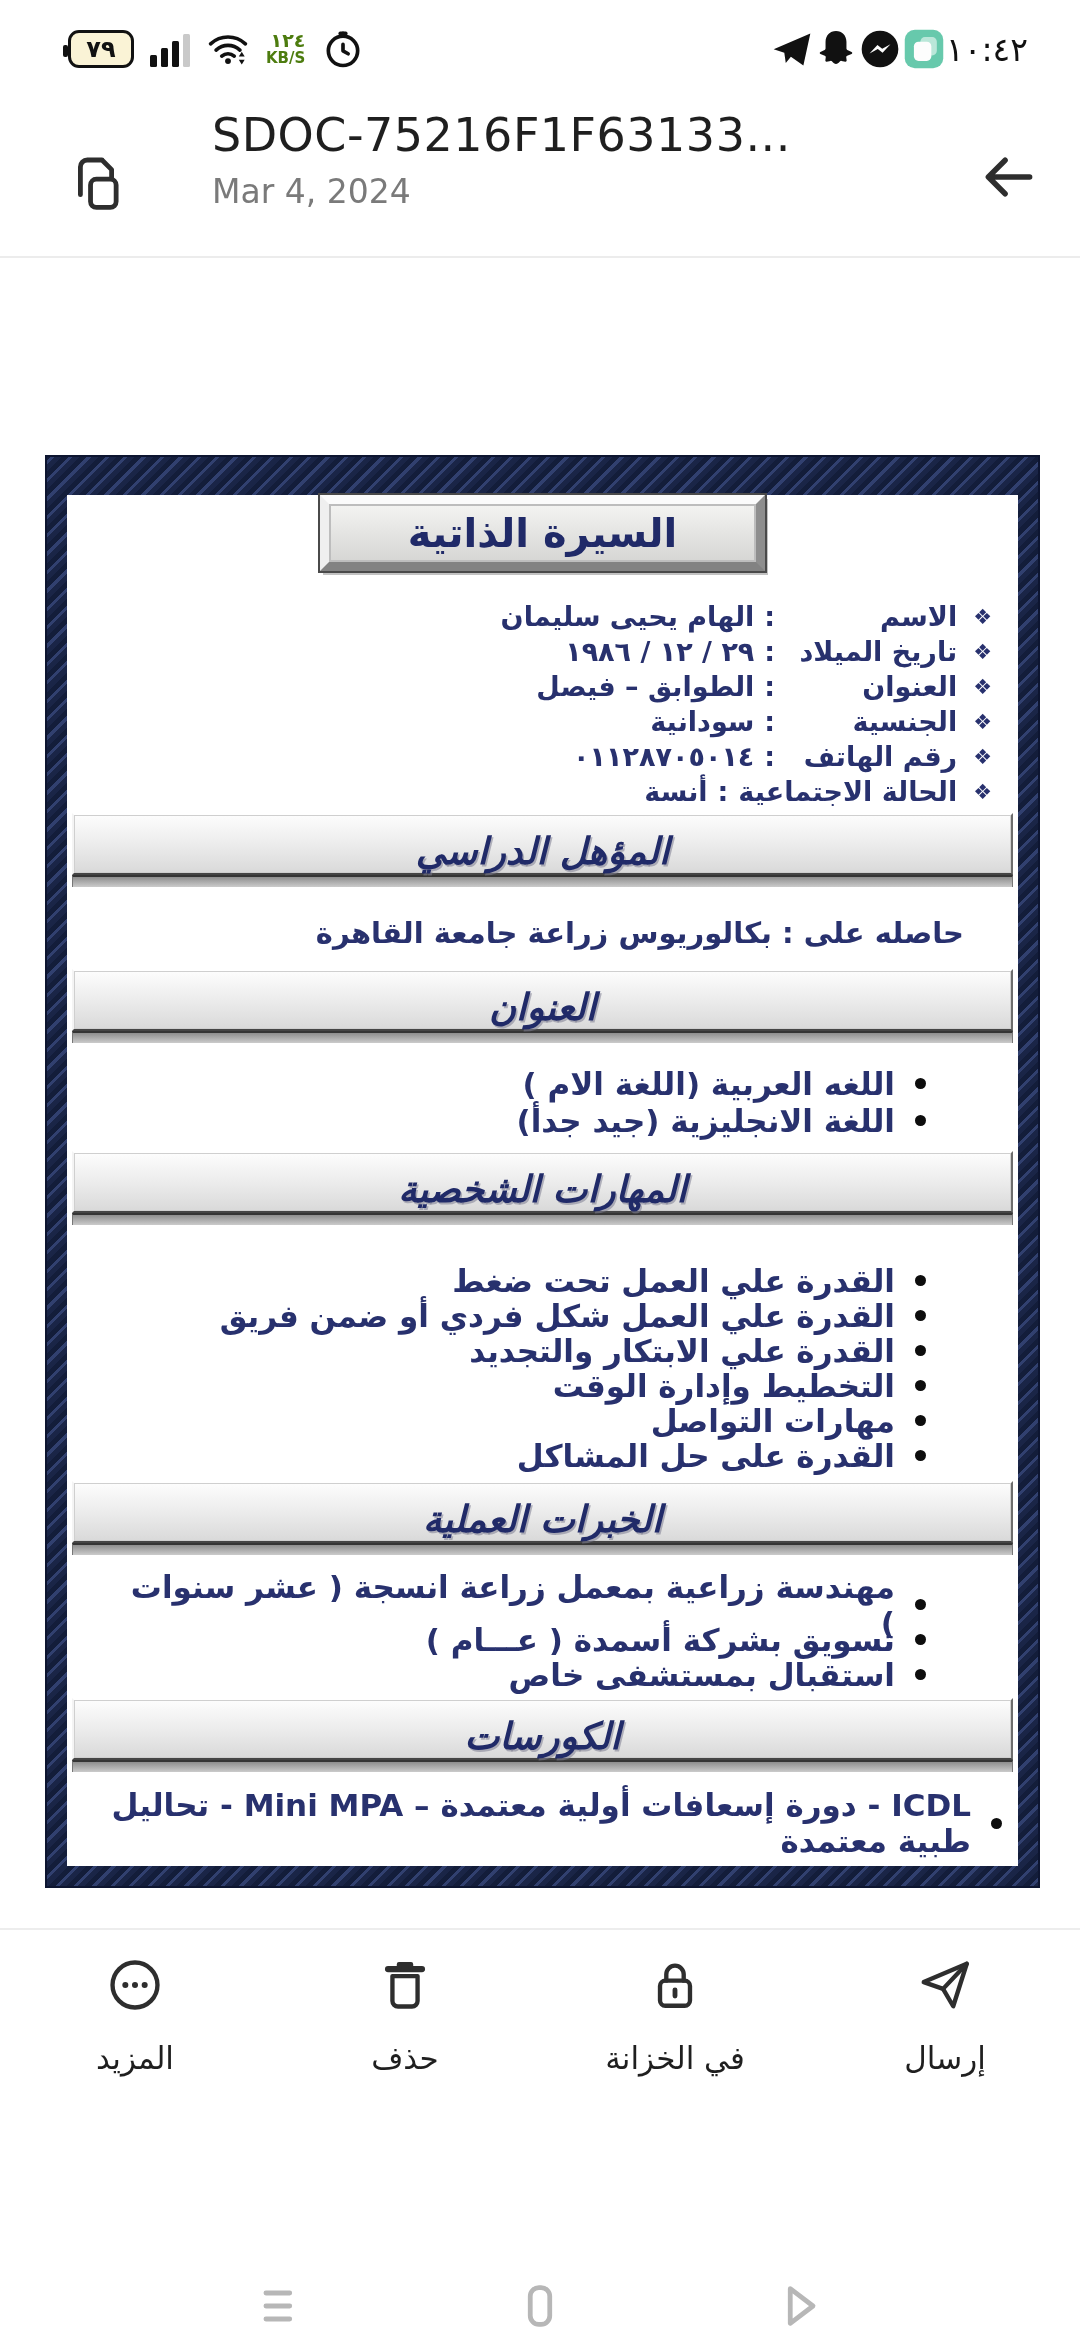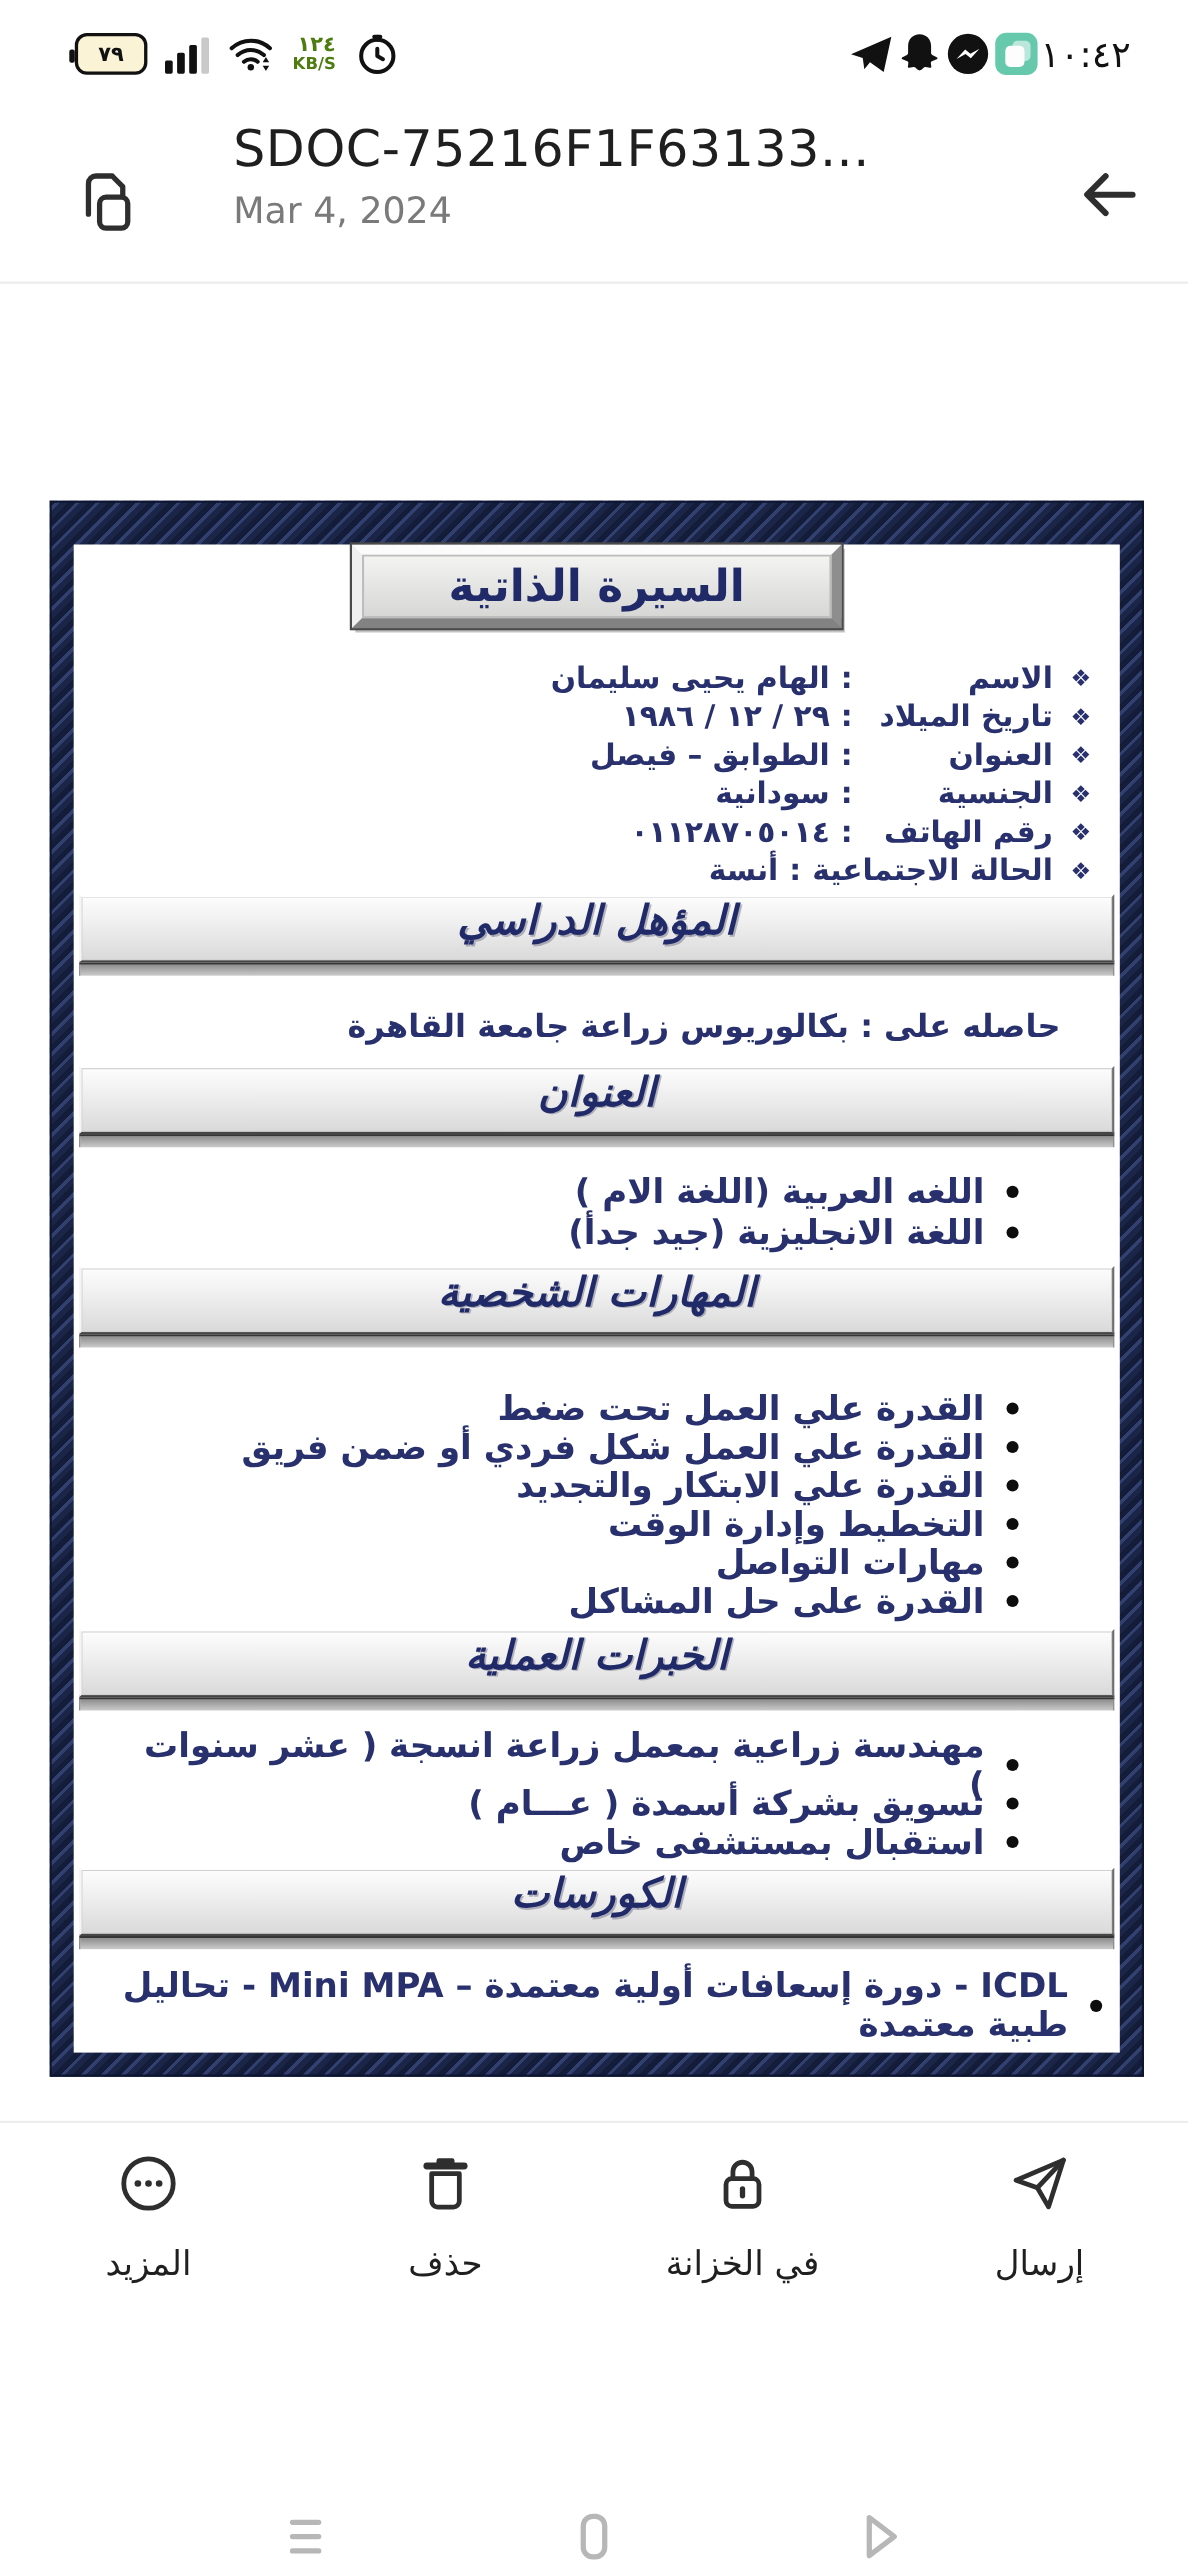--- a/index.html
+++ b/index.html
@@ -8,21 +8,21 @@
     width:1080px; height:2340px; position:relative; overflow:hidden;
     font-family:"DejaVu Sans", sans-serif;
   }
   
   .status-bar { position:absolute; top:14px; left:0; width:1080px; height:70px; }
   .sb-left { position:absolute; left:68px; top:0; height:70px; display:flex; align-items:center; gap:16px; }
   .sb-right { position:absolute; right:52px; top:0; height:70px; display:flex; align-items:center; }
   .battery { position:relative; width:66px; height:38px; border:3.5px solid #111; border-radius:11px;
              background:#faf3d6; display:flex; align-items:center; justify-content:center; }
   .battery::before { content:""; position:absolute; left:-8px; top:12px; width:5px; height:12px; background:#111; border-radius:2px; }
-  .battery span { font-size:19px; font-weight:bold; color:#111; }
+  .battery span { font-size:24px; font-weight:bold; color:#111; }
   .sig { display:flex; align-items:flex-end; gap:4px; height:36px; }
   .sig i { display:block; width:7px; background:#111; border-radius:1.5px; }
   .sig i.dim { background:#c9c9c9; }
   .speed { display:flex; flex-direction:column; align-items:flex-end; line-height:1.05; color:#4d7c0f; }
   .speed .v { font-size:19px; font-weight:bold; }
   .speed .u { font-size:15px; font-weight:bold; }
   .time-txt { font-size:33px; color:#111; }
   .appic { width:44px; height:44px; }
   
   .header { position:absolute; top:108px; left:0; width:1080px; height:148px; }
@@ -49,21 +49,21 @@
     box-shadow:inset 0 0 0 2px #bdbdbd, 3px 4px 0 rgba(120,120,120,.45);
   }
   .title-plaque span { font-size:40px; font-weight:bold; color:var(--navy-dark,#1d2a6b); }
   .info-block { margin-top:28px; padding:0 26px 0 40px; }
   .info-row { height:35px; display:flex; align-items:center; color:var(--navy,#28316e); font-weight:bold; font-size:27px; }
   .info-row .diamond { font-size:21px; margin-left:16px; }
   .info-row .lbl { min-width:172px; }
   .info-row .sep { margin:0 10px; }
   .bar-wrap { margin:0 5px; }
   .bar-face {
-    height:62px; display:flex; align-items:flex-start; justify-content:center;
+    height:62px; display:flex; align-items:flex-end; justify-content:center;
     background:linear-gradient(180deg,#fdfdfd 0%,#ececec 50%,#d9d9d9 100%);
     border:2px solid; border-color:#ffffff #6d6d6d #454545 #f4f4f4;
     box-shadow:inset 0 0 0 1px #cfcfcf;
   }
   .bar-base { height:12px; border-top:2px solid #353535; background:linear-gradient(180deg,#8e8e8e,#cbcbcb);
     border-left:1px solid #777; border-right:1px solid #777; }
   .bar-face span {
     font-size:37px; font-weight:bold; font-style:italic; color:var(--navy-dark,#232c6a);
     text-shadow:1.5px 1.5px 0 rgba(125,125,145,.55); letter-spacing:1px;
   }

